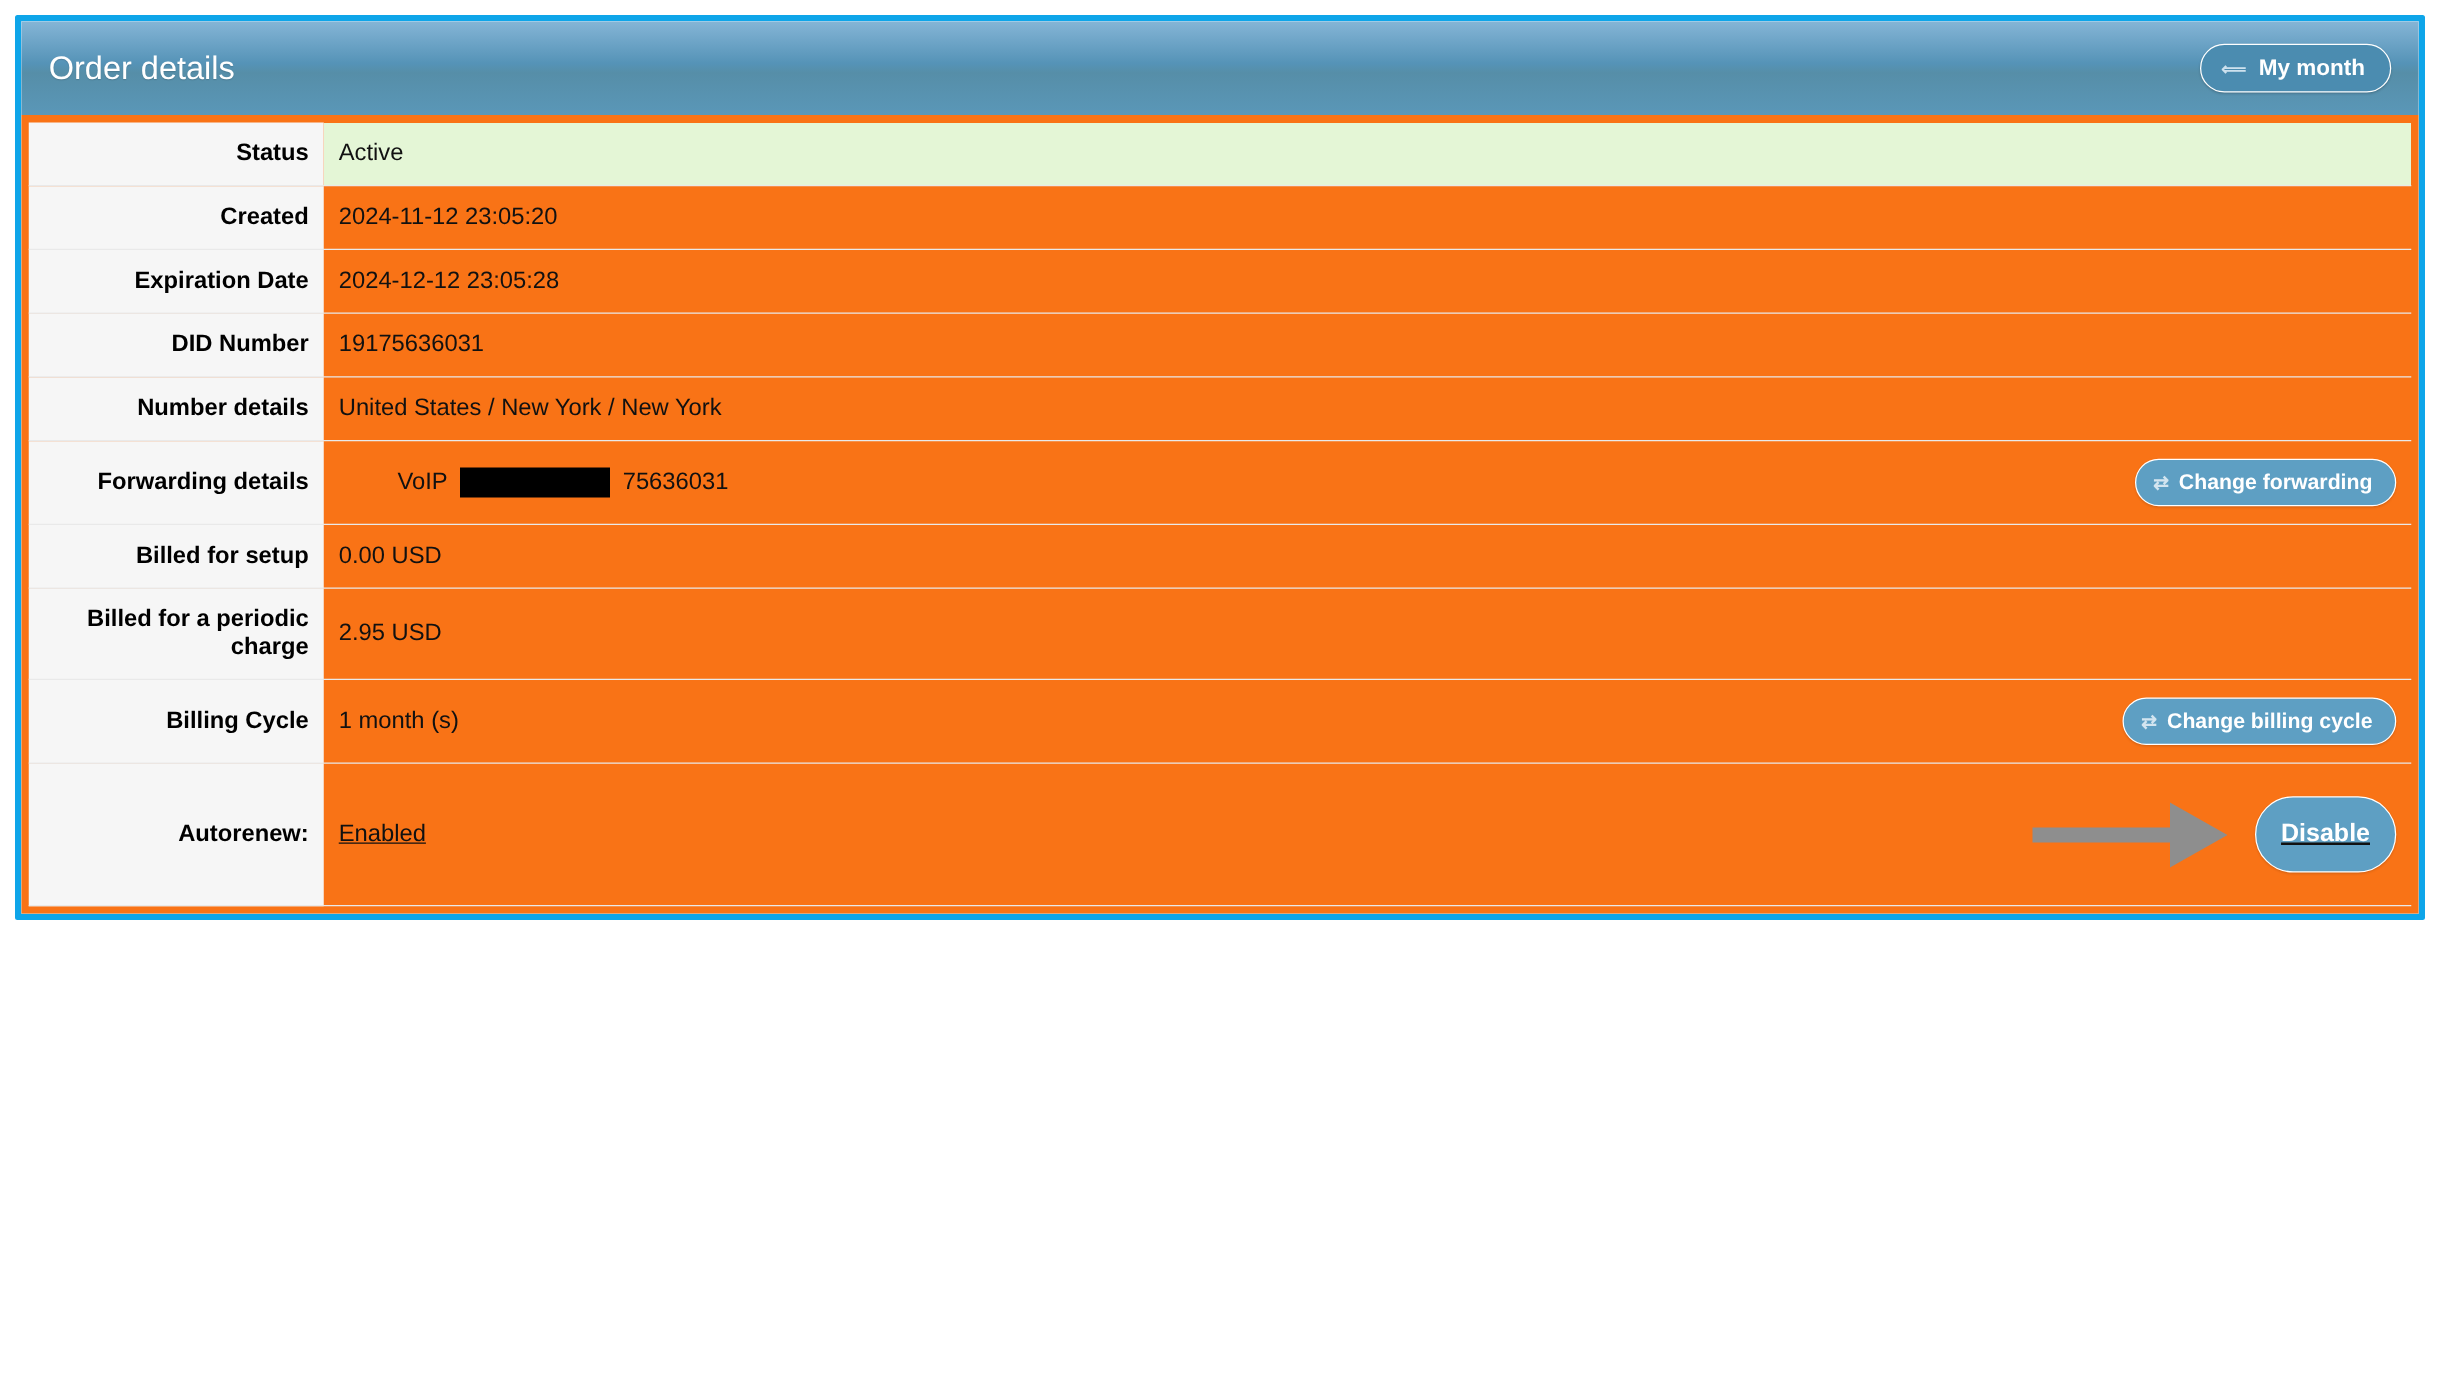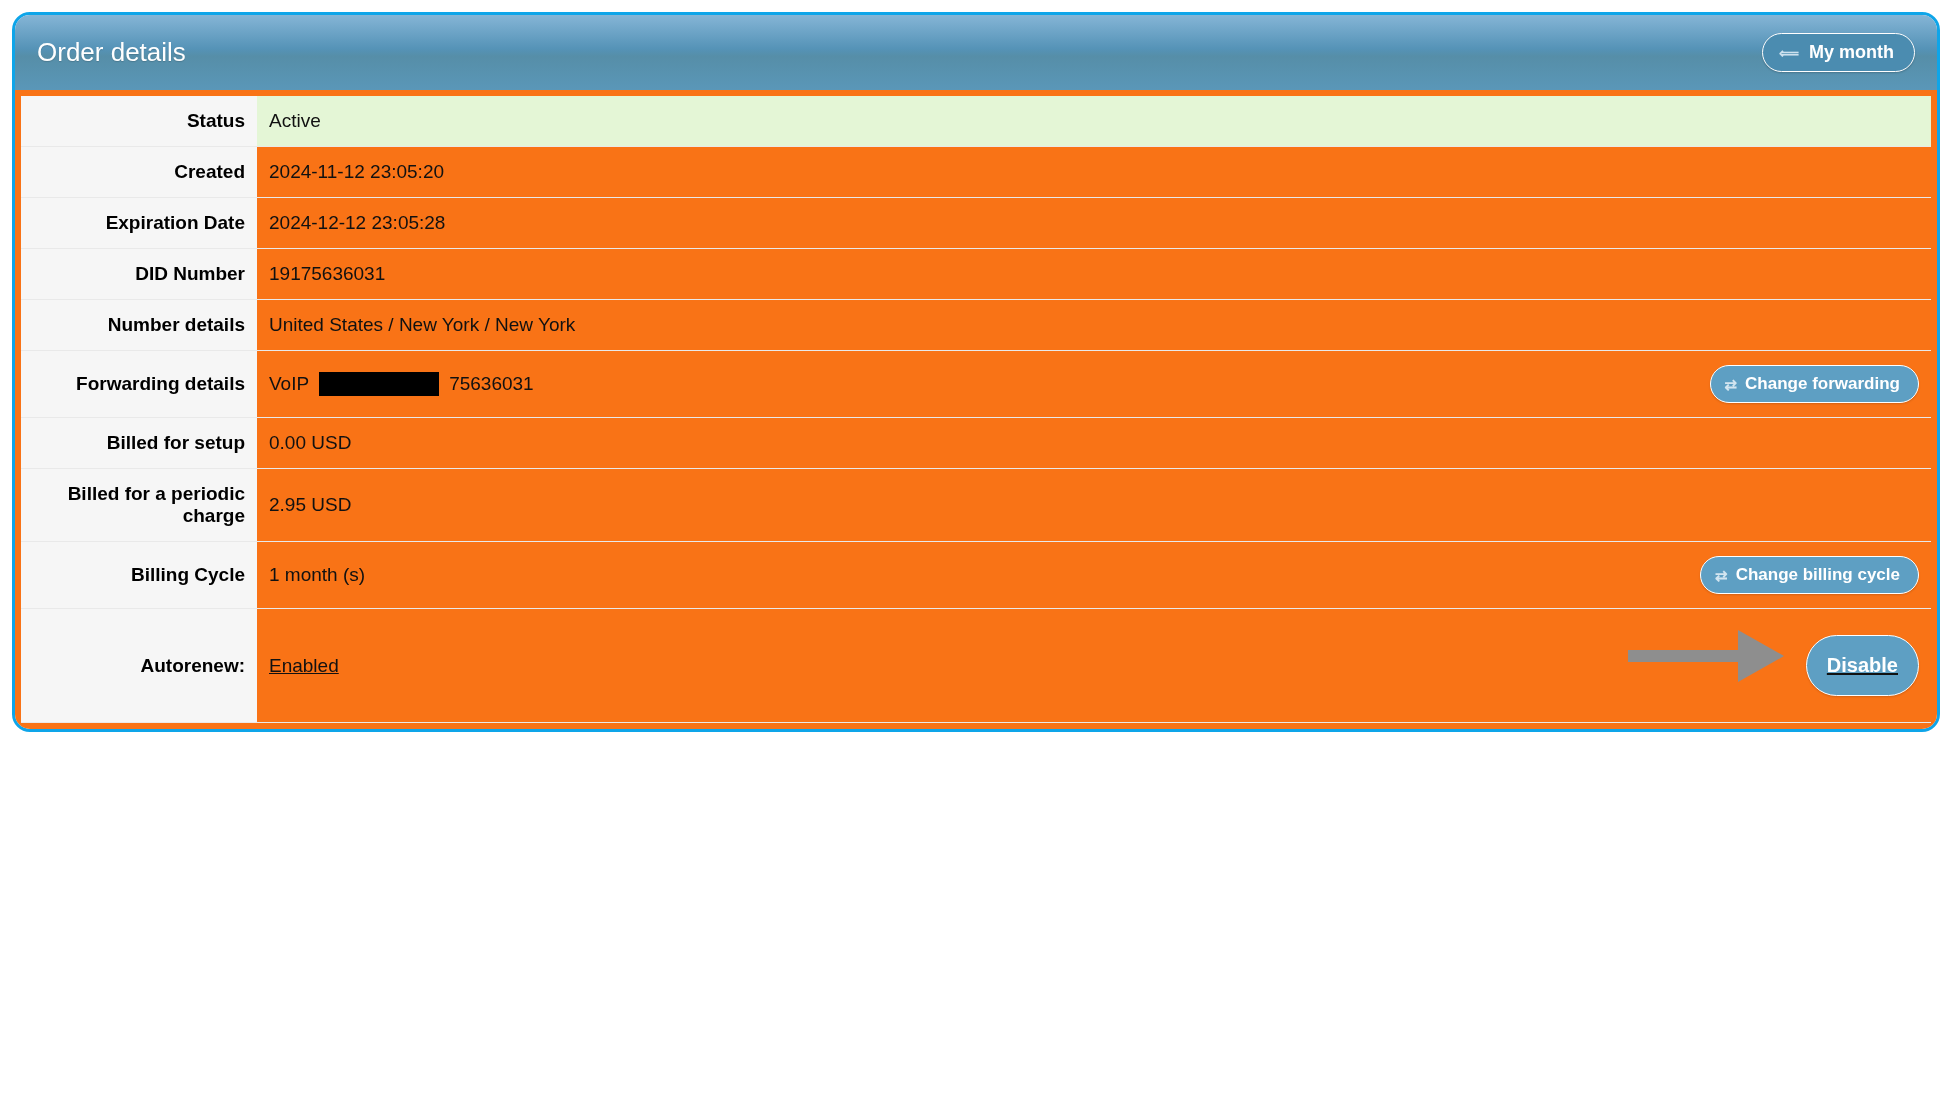--- a/index.html
+++ b/index.html
@@ -6,22 +6,22 @@
       box-sizing: border-box;
       margin: 0;
       padding: 0;
     }
     body {
       font-family: -apple-system, BlinkMacSystemFont, "Segoe UI", Arial, sans-serif;
       background: #ffffff;
       padding: 12px;
     }
     .panel {
-      border: 3px solid #0ea5e9;
-      border-radius: 18px;
+      border: 5px solid #0ea5e9;
+      border-radius: 2px;
       overflow: hidden;
     }
     .panel-header {
       background: linear-gradient(180deg, #85b5d6 0%, #5593b7 45%, #568ea8 55%, #5a97b8 100%);
       padding: 18px 22px;
       display: flex;
       align-items: center;
       justify-content: space-between;
       position: relative;
       min-height: 66px;
@@ -162,20 +162,21 @@
     .autorenew-td {
       padding-top: 26px !important;
       padding-bottom: 26px !important;
       text-decoration: underline;
     }
     .voip-line {
       display: inline-flex;
       align-items: center;
       gap: 8px;
       flex-wrap: wrap;
+      margin-left: 47px;
     }
   </style>
 </head>
 <body>
 
 <div class="panel">
   <div class="panel-header">
     <div class="panel-title">Order details</div>
     <button class="my-orders-btn">
       <span class="back-arrow-icon">⟸</span>
@@ -240,21 +241,21 @@
               <span>Change billing cycle</span>
             </button>
           </div>
         </td>
       </tr>
       <tr>
         <th>Autorenew:</th>
         <td class="autorenew-td">
           <div class="cell-flex">
             <span>Enabled</span>
-            <span style="display:inline-flex;">
+            <span style="display:inline-flex;align-items:center;">
               <span class="arrow-annotation">
                 <span class="arrow-shaft"></span>
                 <span class="arrow-head"></span>
               </span>
               <button class="pill-btn no-icon big-pill">
                 <span>Disable</span>
               </button>
             </span>
           </div>
         </td>

